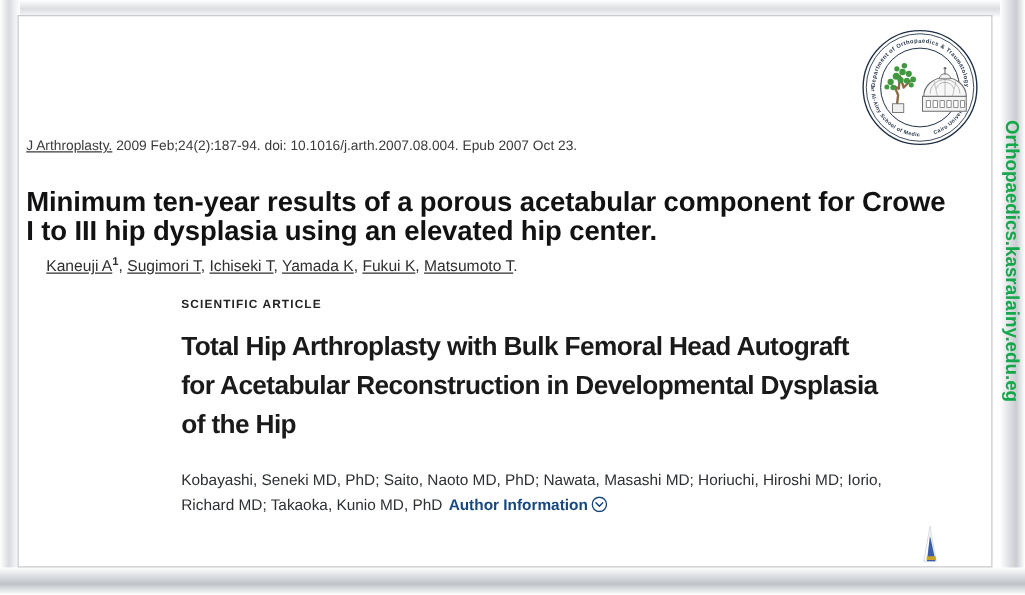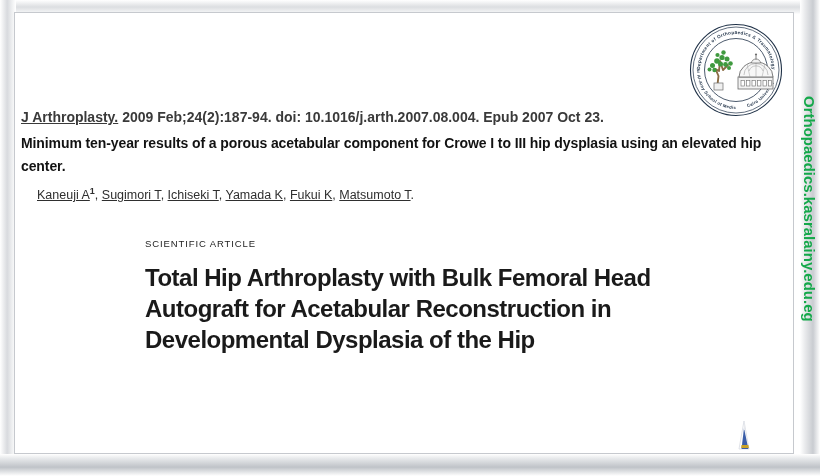--- a/index.html
+++ b/index.html
@@ -97,34 +97,33 @@
 
   
   #pubmed-block {
     position: absolute;
     left: 6px;
     top: 96px;
     width: 760px;
   }
   .pm-citation {
     font-family: "Liberation Sans", sans-serif;
-    font-size: 14px;
+    font-size: 11px;
     color: #3a3a3a;
     line-height: 16px;
     white-space: nowrap;
-    font-weight: bold;
   }
   .pm-journal-link {
     color: #3a3a3a;
     text-decoration: underline;
   }
   .pm-title {
-    margin-top: 7px;
-    font-family: "Liberation Sans", sans-serif;
-    font-size: 14px;
+    margin-top: 25px;
+    font-family: "Liberation Sans", sans-serif;
+    font-size: 22px;
     font-weight: 700;
     color: #121212;
     line-height: 23px;
     max-width: 745px;
     letter-spacing: -0.1px;
   }
   .pm-authors {
     margin-top: 9px;
     font-family: "Liberation Sans", sans-serif;
     font-size: 12.5px;
@@ -148,28 +147,28 @@
   
   #jbjs-block {
     position: absolute;
     left: 130px;
     top: 225px;
     width: 600px;
   }
   .jb-kicker {
     font-family: "Liberation Sans", sans-serif;
     font-size: 9.5px;
-    font-weight: 400;
+    font-weight: 700;
     letter-spacing: 0.9px;
     color: #232323;
   }
   .jb-title {
     margin-top: 13px;
     font-family: "Liberation Sans", sans-serif;
-    font-size: 24px;
+    font-size: 21px;
     font-weight: 700;
     color: #1a1a1a;
     line-height: 31px;
     letter-spacing: -0.5px;
     max-width: 560px;
   }
   .jb-authors {
     margin-top: 19px;
     font-family: "Liberation Sans", sans-serif;
     font-size: 12.3px;
@@ -296,20 +295,26 @@
         <span><span class="au">Kaneuji A</span><sup>1</sup></span><span>, </span><span class="au">Sugimori T</span><span>, </span><span class="au">Ichiseki T</span><span>, </span><span class="au">Yamada K</span><span>, </span><span class="au">Fukui K</span><span>, </span><span class="au">Matsumoto T</span><span>.</span>
       </div>
     </div>
 
     <div id="jbjs-block">
 
       <div class="jb-kicker">SCIENTIFIC ARTICLE</div>
 
       <div class="jb-title">Total Hip Arthroplasty with Bulk Femoral Head Autograft for Acetabular Reconstruction in Developmental Dysplasia of the Hip</div>
 
+      <div class="jb-authors">
+        <span>Kobayashi, Seneki MD, PhD; Saito, Naoto MD, PhD; Nawata, Masashi MD; Horiuchi, Hiroshi MD; Iorio, Richard MD; Takaoka, Kunio MD, PhD</span><span class="jb-authorinfo"><span>Author Information</span><span class="chev-circle"><svg width="13" height="13" viewBox="0 0 13 13" xmlns="http://www.w3.org/2000/svg">
+                <circle cx="6.5" cy="6.5" r="5.7" fill="none" stroke="#17477e" stroke-width="1.1"></circle>
+                <path d="M 3.8,5.2 L 6.5,8.0 L 9.2,5.2" fill="none" stroke="#17477e" stroke-width="1.2" stroke-linecap="round" stroke-linejoin="round"></path>
+              </svg></span></span>
+      </div>
 
 
     </div>
 
     <div id="bottom-mark">
       <svg width="26" height="34" viewBox="0 0 26 34" xmlns="http://www.w3.org/2000/svg">
         <path d="M 13,2 L 18,30 L 8,30 Z" fill="#ffffff" stroke="#d7dbe2" stroke-width="0.8"></path>
         <path d="M 13,9 L 17.4,30 L 10.5,30 Z" fill="#3b5ea8"></path>
         <path d="M 10.5,26 L 17.4,26 L 17.9,29 L 10.2,29 Z" fill="#c9a227"></path>
         <path d="M 13,2 L 14.6,11 L 13,11 Z" fill="#e8eaee"></path>

